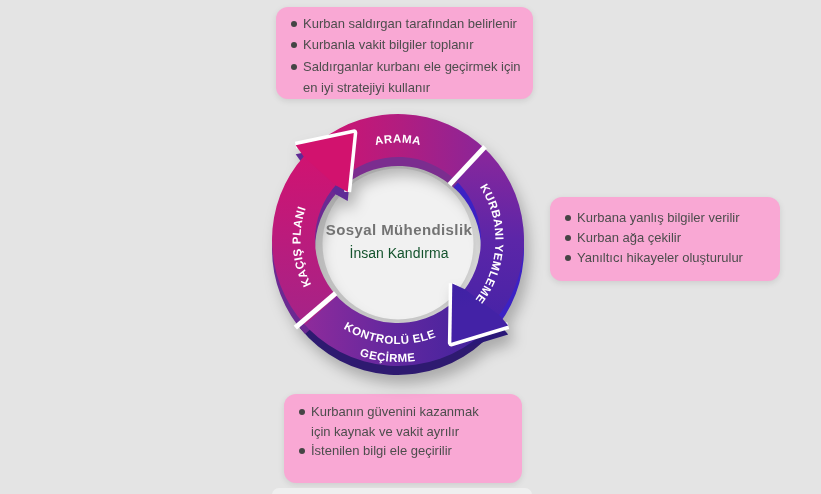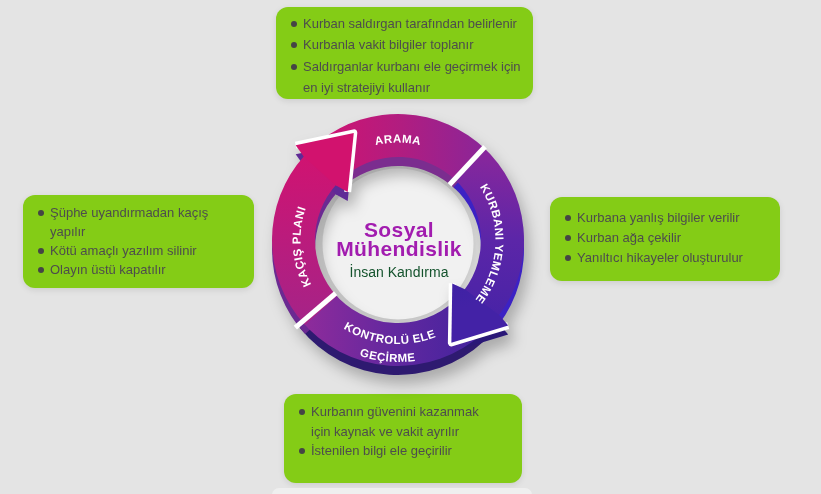--- a/index.html
+++ b/index.html
@@ -8,21 +8,21 @@
     background: #e4e4e4;
     font-family: "Liberation Sans", sans-serif;
     position: relative;
     overflow: hidden;
   }
   .stage { position: absolute; inset: 0; width: 821px; height: 494px; }
 
   
   .card {
     position: absolute;
-    background: #84cc16;
+    background: #f9a8d4;
     border-radius: 12px;
     box-shadow: 0 2px 6px rgba(0,0,0,0.10);
   }
   .card ul { list-style: none; }
   .card li {
     position: relative;
     padding-left: 12px;
     font-size: 13px;
     line-height: 19.5px;
     color: #4d4d4d;
@@ -66,23 +66,23 @@
     fill: #ffffff;
   }
   .center-text {
     position: absolute;
     left: 399px; top: 221px;
     transform: translateX(-50%);
     text-align: center;
     width: 170px;
   }
   .center-text .title {
-    font-size: 21px;
+    font-size: 15px;
     font-weight: bold;
-    color: #a21caf;
+    color: #737373;
     line-height: 18.8px;
     letter-spacing: 0.4px;
     text-align: center;
   }
   .center-text .subtitle {
     font-size: 14px;
     color: #14532d;
     margin-top: 5px;
   }
 </style>
@@ -92,27 +92,20 @@
 <div class="stage">
 
   <div class="card" id="card-top">
     <ul>
       <li>Kurban saldırgan tarafından belirlenir</li>
       <li>Kurbanla vakit bilgiler toplanır</li>
       <li>Saldırganlar kurbanı ele geçirmek için en iyi stratejiyi kullanır</li>
     </ul>
   </div>
 
-  <div class="card" id="card-left">
-    <ul>
-      <li>Şüphe uyandırmadan kaçış yapılır</li>
-      <li>Kötü amaçlı yazılım silinir</li>
-      <li>Olayın üstü kapatılır</li>
-    </ul>
-  </div>
 
   <div class="card" id="card-right">
     <ul>
       <li>Kurbana yanlış bilgiler verilir</li>
       <li>Kurban ağa çekilir</li>
       <li>Yanıltıcı hikayeler oluşturulur</li>
     </ul>
   </div>
 
   <div class="card" id="card-bottom">

